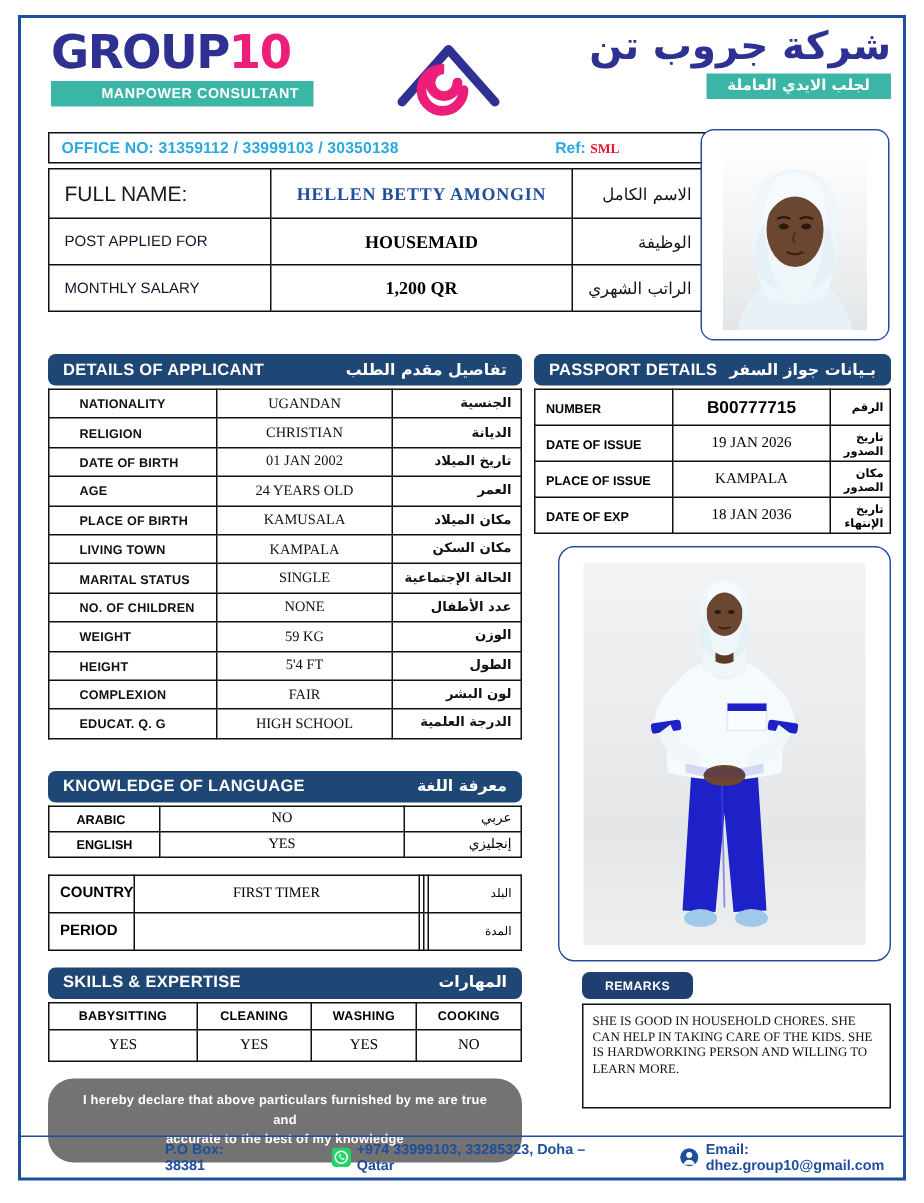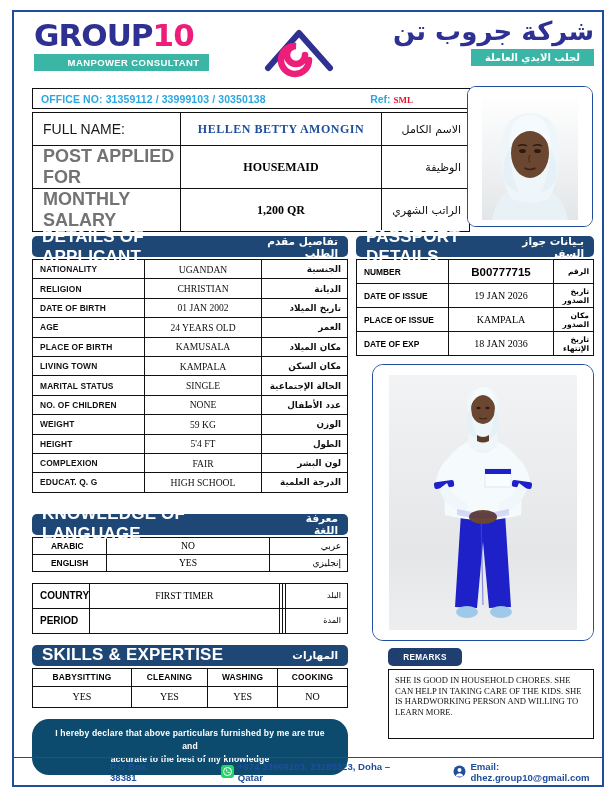--- a/index.html
+++ b/index.html
@@ -72,21 +72,21 @@
 
   
   .top-table {
     position:absolute; left:32px; top:112px;
     width:438px;
     border:1.6px solid #111;
     border-collapse:collapse;
     background:#fff;
   }
   .top-table td { border:1px solid #111; height:31px; vertical-align:middle; }
-  .top-table .tl { padding-left:10px; font-size:18px; color:#737373; width:148px;font-weight:bold;}
+  .top-table .tl { padding-left:10px; font-size:10px; color:#0f172a; width:148px;}
   .top-table .tc { text-align:center; font-family:"Liberation Serif", serif; font-weight:bold; font-size:12px;}
   .top-table .tr {
     text-align:right; padding-right:8px; width:88px;
     direction:rtl; font-family:"DejaVu Sans", sans-serif; font-size:11px; color:#111;
   }
   .name-row td { height:33px; border-bottom:1px solid #111;}
   .name-label { padding-left:10px; font-size:14px; color:#1a1a1a; }
   .name-value {
     color:#1f4e9c; font-weight:bold; font-size:15px;
     font-family:"Liberation Serif", serif; letter-spacing:.5px;
@@ -108,37 +108,37 @@
     overflow:hidden; background:#fff;
   }
 
   
   .sec-head {
     background:#1f4775; color:#ffffff;
     border-radius:5px;
     display:flex; align-items:center; justify-content:space-between;
     padding:0 10px; height:21px;
   }
-  .sec-head .en { font-size:17px; font-weight:bold; letter-spacing:.2px;}
+  .sec-head .en { font-size:11px; font-weight:bold; letter-spacing:.2px;}
   .sec-head .ar {
     font-family:"DejaVu Sans", sans-serif; direction:rtl;
     font-size:10.5px; font-weight:bold;
   }
 
   
   .left-col { position:absolute; left:32px; top:236px; width:316px; }
   .right-col{ position:absolute; left:356px; top:236px; width:238px; }
 
   table.grid { width:100%; border-collapse:collapse; background:#fff; }
   table.grid td { border:1px solid #111; }
 
   .applicant-tbl { margin-top:2px; border:1.3px solid #111;}
   .applicant-tbl td { height:19.4px; }
   .applicant-tbl .k {
-    width:112px; padding-left:7px;
+    width:112px; padding-left:20px;
     font-size:8.4px; font-weight:bold; color:#111; letter-spacing:.15px;
   }
   .applicant-tbl .v {
     text-align:center; font-family:"Liberation Serif", serif;
     font-size:9.6px; color:#111;
   }
   .applicant-tbl .a {
     width:86px; text-align:right; padding-right:6px;
     direction:rtl; font-family:"DejaVu Sans", sans-serif;
     font-size:8.8px; font-weight:bold; color:#111;
@@ -177,21 +177,21 @@
   
   .skills-wrap { margin-top:11px;border-radius:29px; }
   .skills-tbl { margin-top:2px; border:1.3px solid #111;}
   .skills-tbl td { height:18px; text-align:center; }
   .skills-tbl .h { font-size:8.4px; font-weight:bold; letter-spacing:.2px;}
   .skills-tbl .v { font-family:"Liberation Serif", serif; font-size:10px; height:21px;}
 
   
   .declaration {
     margin-top:11px;
-    background:#0c4a6e; color:#fff;
+    background:#737373; color:#fff;
     border-radius:17px;
     padding:8px 18px 9px;
     text-align:center;
     font-size:8.6px; font-weight:bold; line-height:13px;
     letter-spacing:.15px;
   }
 
   
   .remarks-wrap { position:absolute; left:388px; top:648px; width:206px; }
   .remarks-tab {

